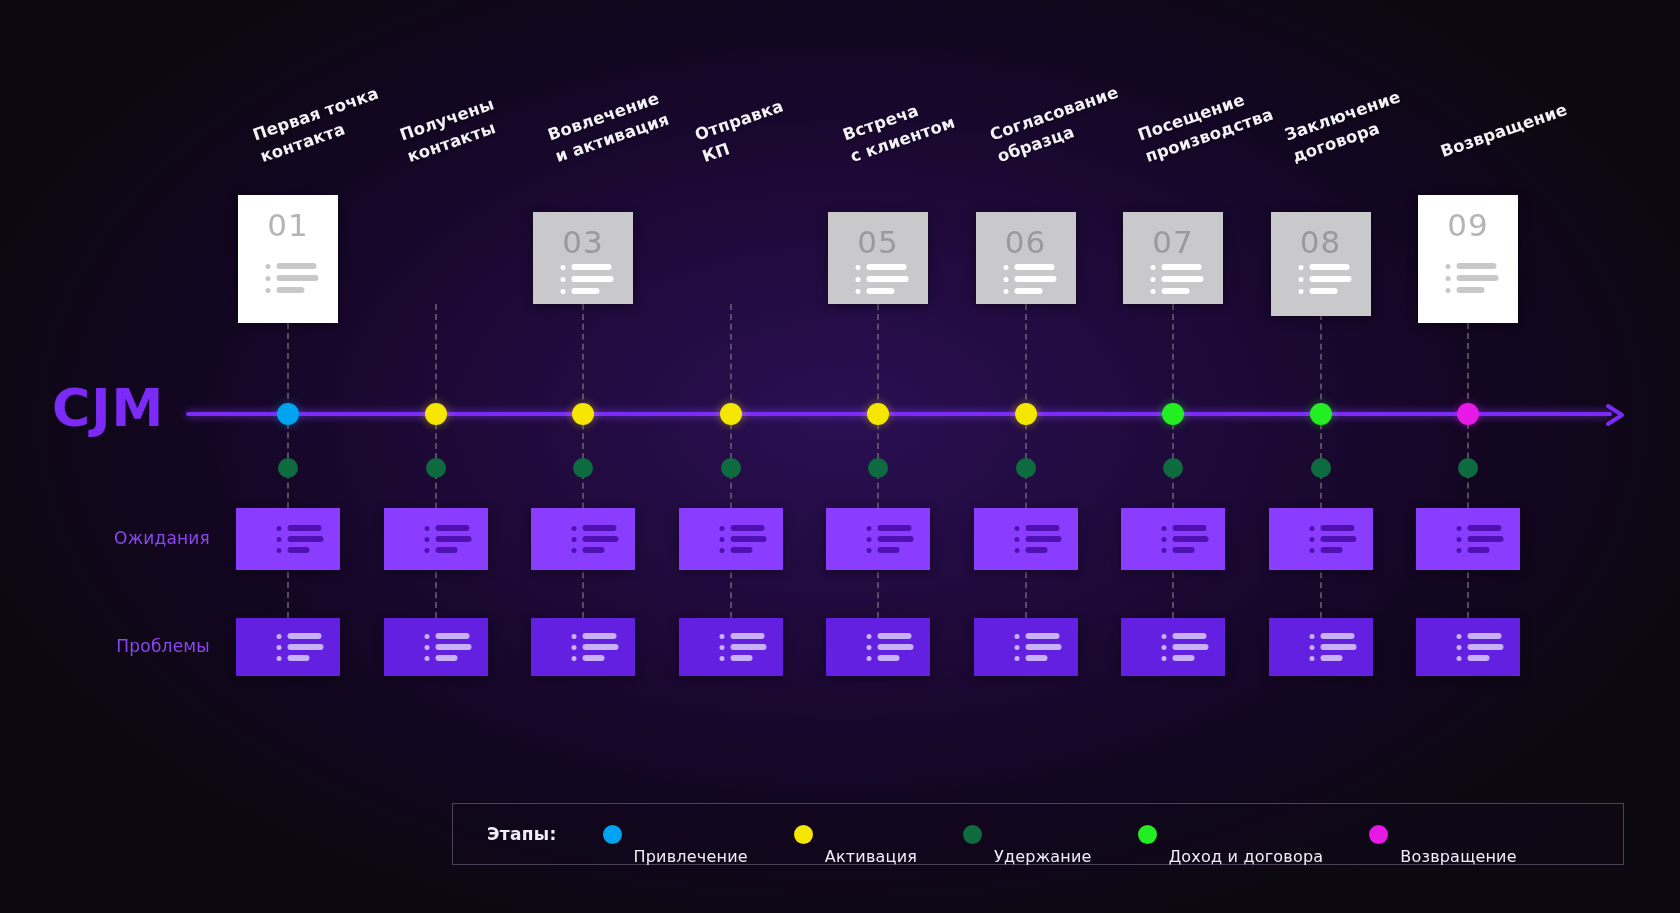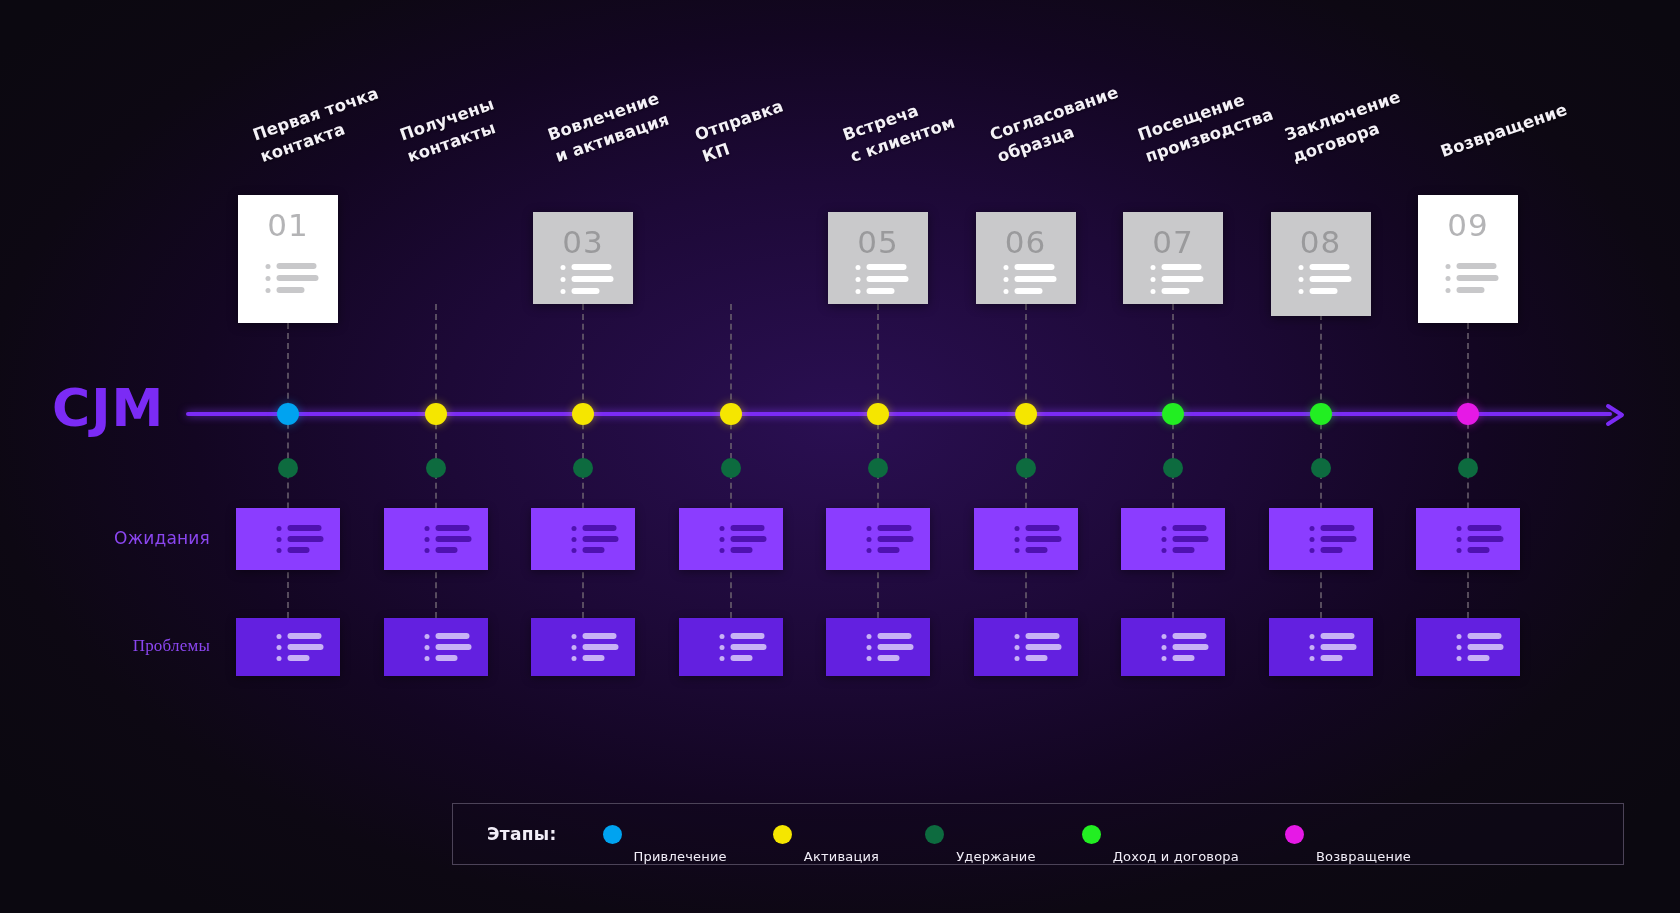--- a/index.html
+++ b/index.html
@@ -120,21 +120,21 @@
     box-sizing:border-box;
     gap:0;
   }
   #legend-title{
     color:#f2eef8;font-size:17px;font-weight:700;letter-spacing:.3px;
     margin-right:46px;white-space:nowrap;
   }
   .leg-item{display:flex;align-items:center;gap:12px;margin-right:46px;white-space:nowrap;}
   .leg-item:last-child{margin-right:0;}
   .leg-dot{width:19px;height:19px;border-radius:50%;flex:0 0 auto;}
-  .leg-text{color:#f2eef8;font-size:13px;font-weight:400;letter-spacing:.2px;margin-top:44px;}
+  .leg-text{color:#f2eef8;font-size:16px;font-weight:400;letter-spacing:.2px;margin-top:44px;}
 </style>
 </head>
 <body>
 
 <div id="stage">
 
   <div class="layer" id="labels-layer">
       <div class="stage-label" style="left: 265px; top: 122px;">Первая точка
 контакта</div>
       <div class="stage-label" style="left: 412px; top: 122px;">Получены
@@ -307,21 +307,21 @@
       <div class="gdot" style="left: 1015.5px; top: 458px; background: rgb(13, 107, 63);"></div>
       <div class="tdot" style="left: 1162px; top: 403px; background: rgb(34, 238, 34); box-shadow: rgba(34, 238, 34, 0.4) 0px 0px 10px;"></div>
       <div class="gdot" style="left: 1163px; top: 458px; background: rgb(13, 107, 63);"></div>
       <div class="tdot" style="left: 1309.5px; top: 403px; background: rgb(34, 238, 34); box-shadow: rgba(34, 238, 34, 0.4) 0px 0px 10px;"></div>
       <div class="gdot" style="left: 1310.5px; top: 458px; background: rgb(13, 107, 63);"></div>
       <div class="tdot" style="left: 1457px; top: 403px; background: rgb(230, 25, 230); box-shadow: rgba(230, 25, 230, 0.4) 0px 0px 10px;"></div>
       <div class="gdot" style="left: 1458px; top: 458px; background: rgb(13, 107, 63);"></div>
     </div>
 
   <div class="row-label" id="label-exp" style="left: 40px; width: 170px; top: 528px;">Ожидания</div>
-  <div class="row-label" id="label-prob" style="left: 40px; width: 170px; top: 636px; font-family: Liberation Serif, serif;">Проблемы</div>
+  <div class="row-label" id="label-prob" style="left: 40px; width: 170px; top: 636px;">Проблемы</div>
 
   <div class="layer" id="blocks-layer">
       <div class="block exp" style="left: 236px; top: 508px; width: 104px; height: 62px;">
         <div class="bullets" style="gap: 5px; top: 17px; margin-left: 12px;">
           <div class="brow">
             <span class="bdot"></span>
             <span class="bline" style="width: 34px;"></span>
           </div>
           <div class="brow">
             <span class="bdot"></span>

